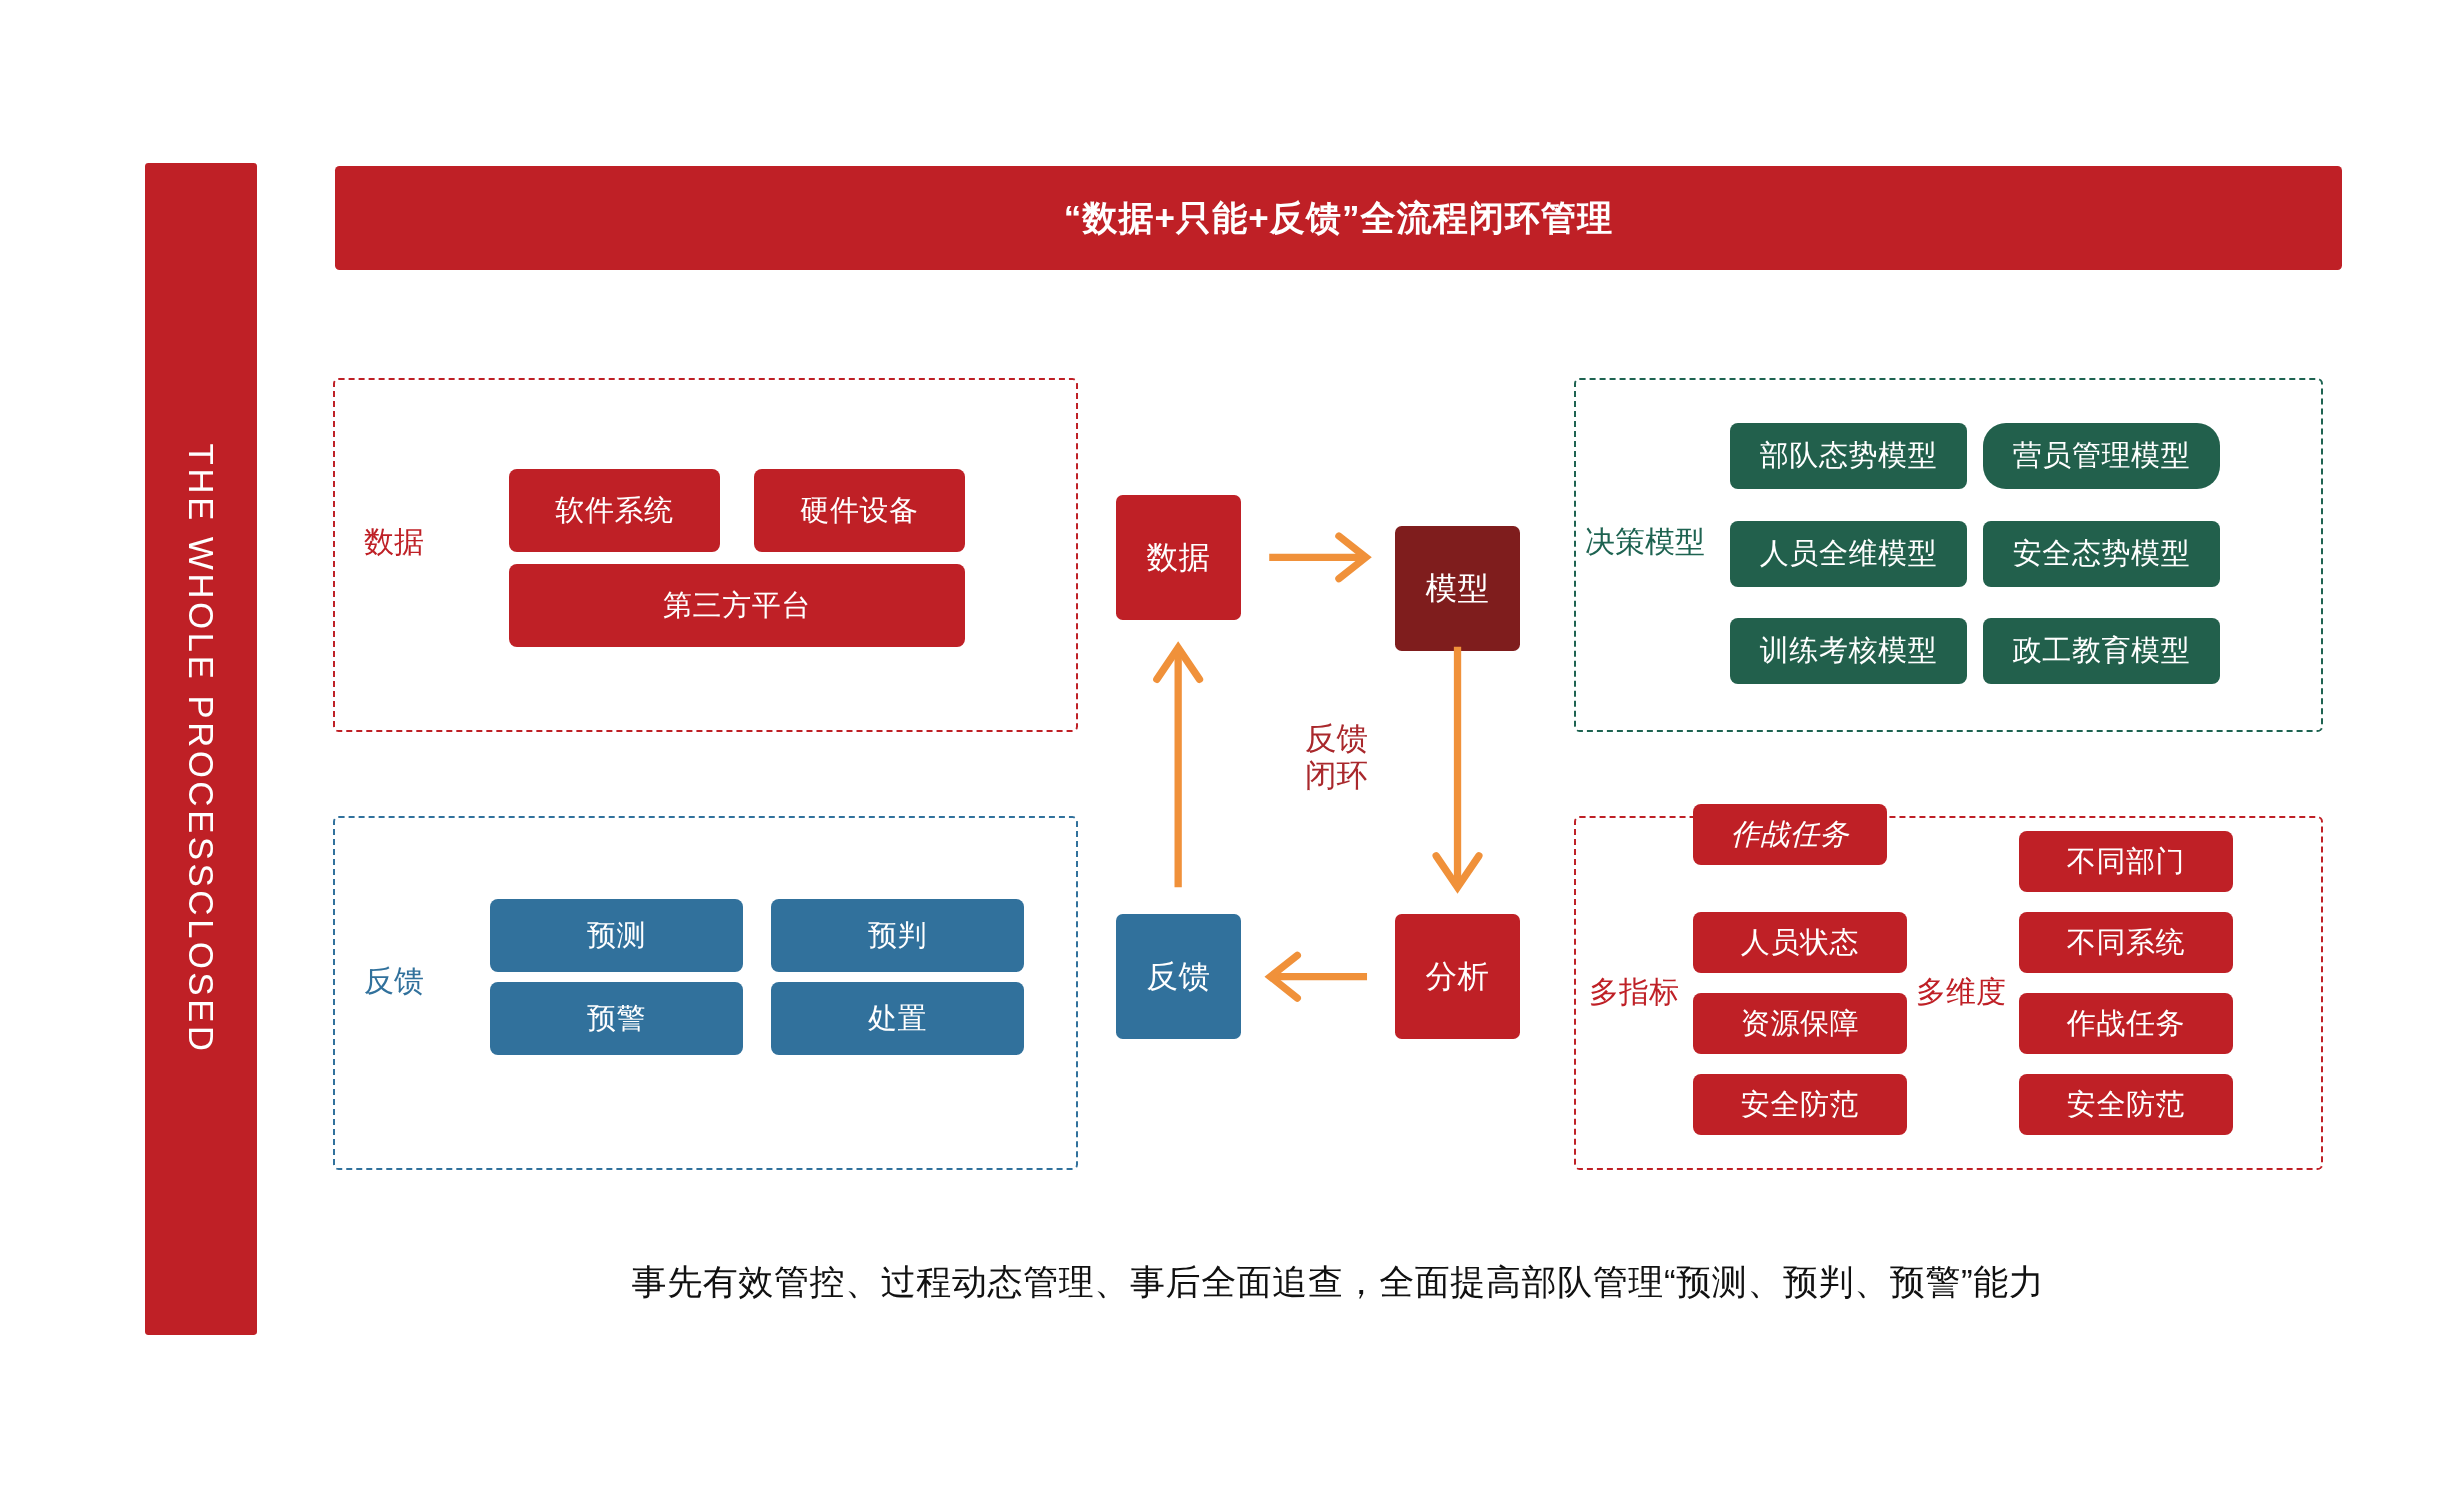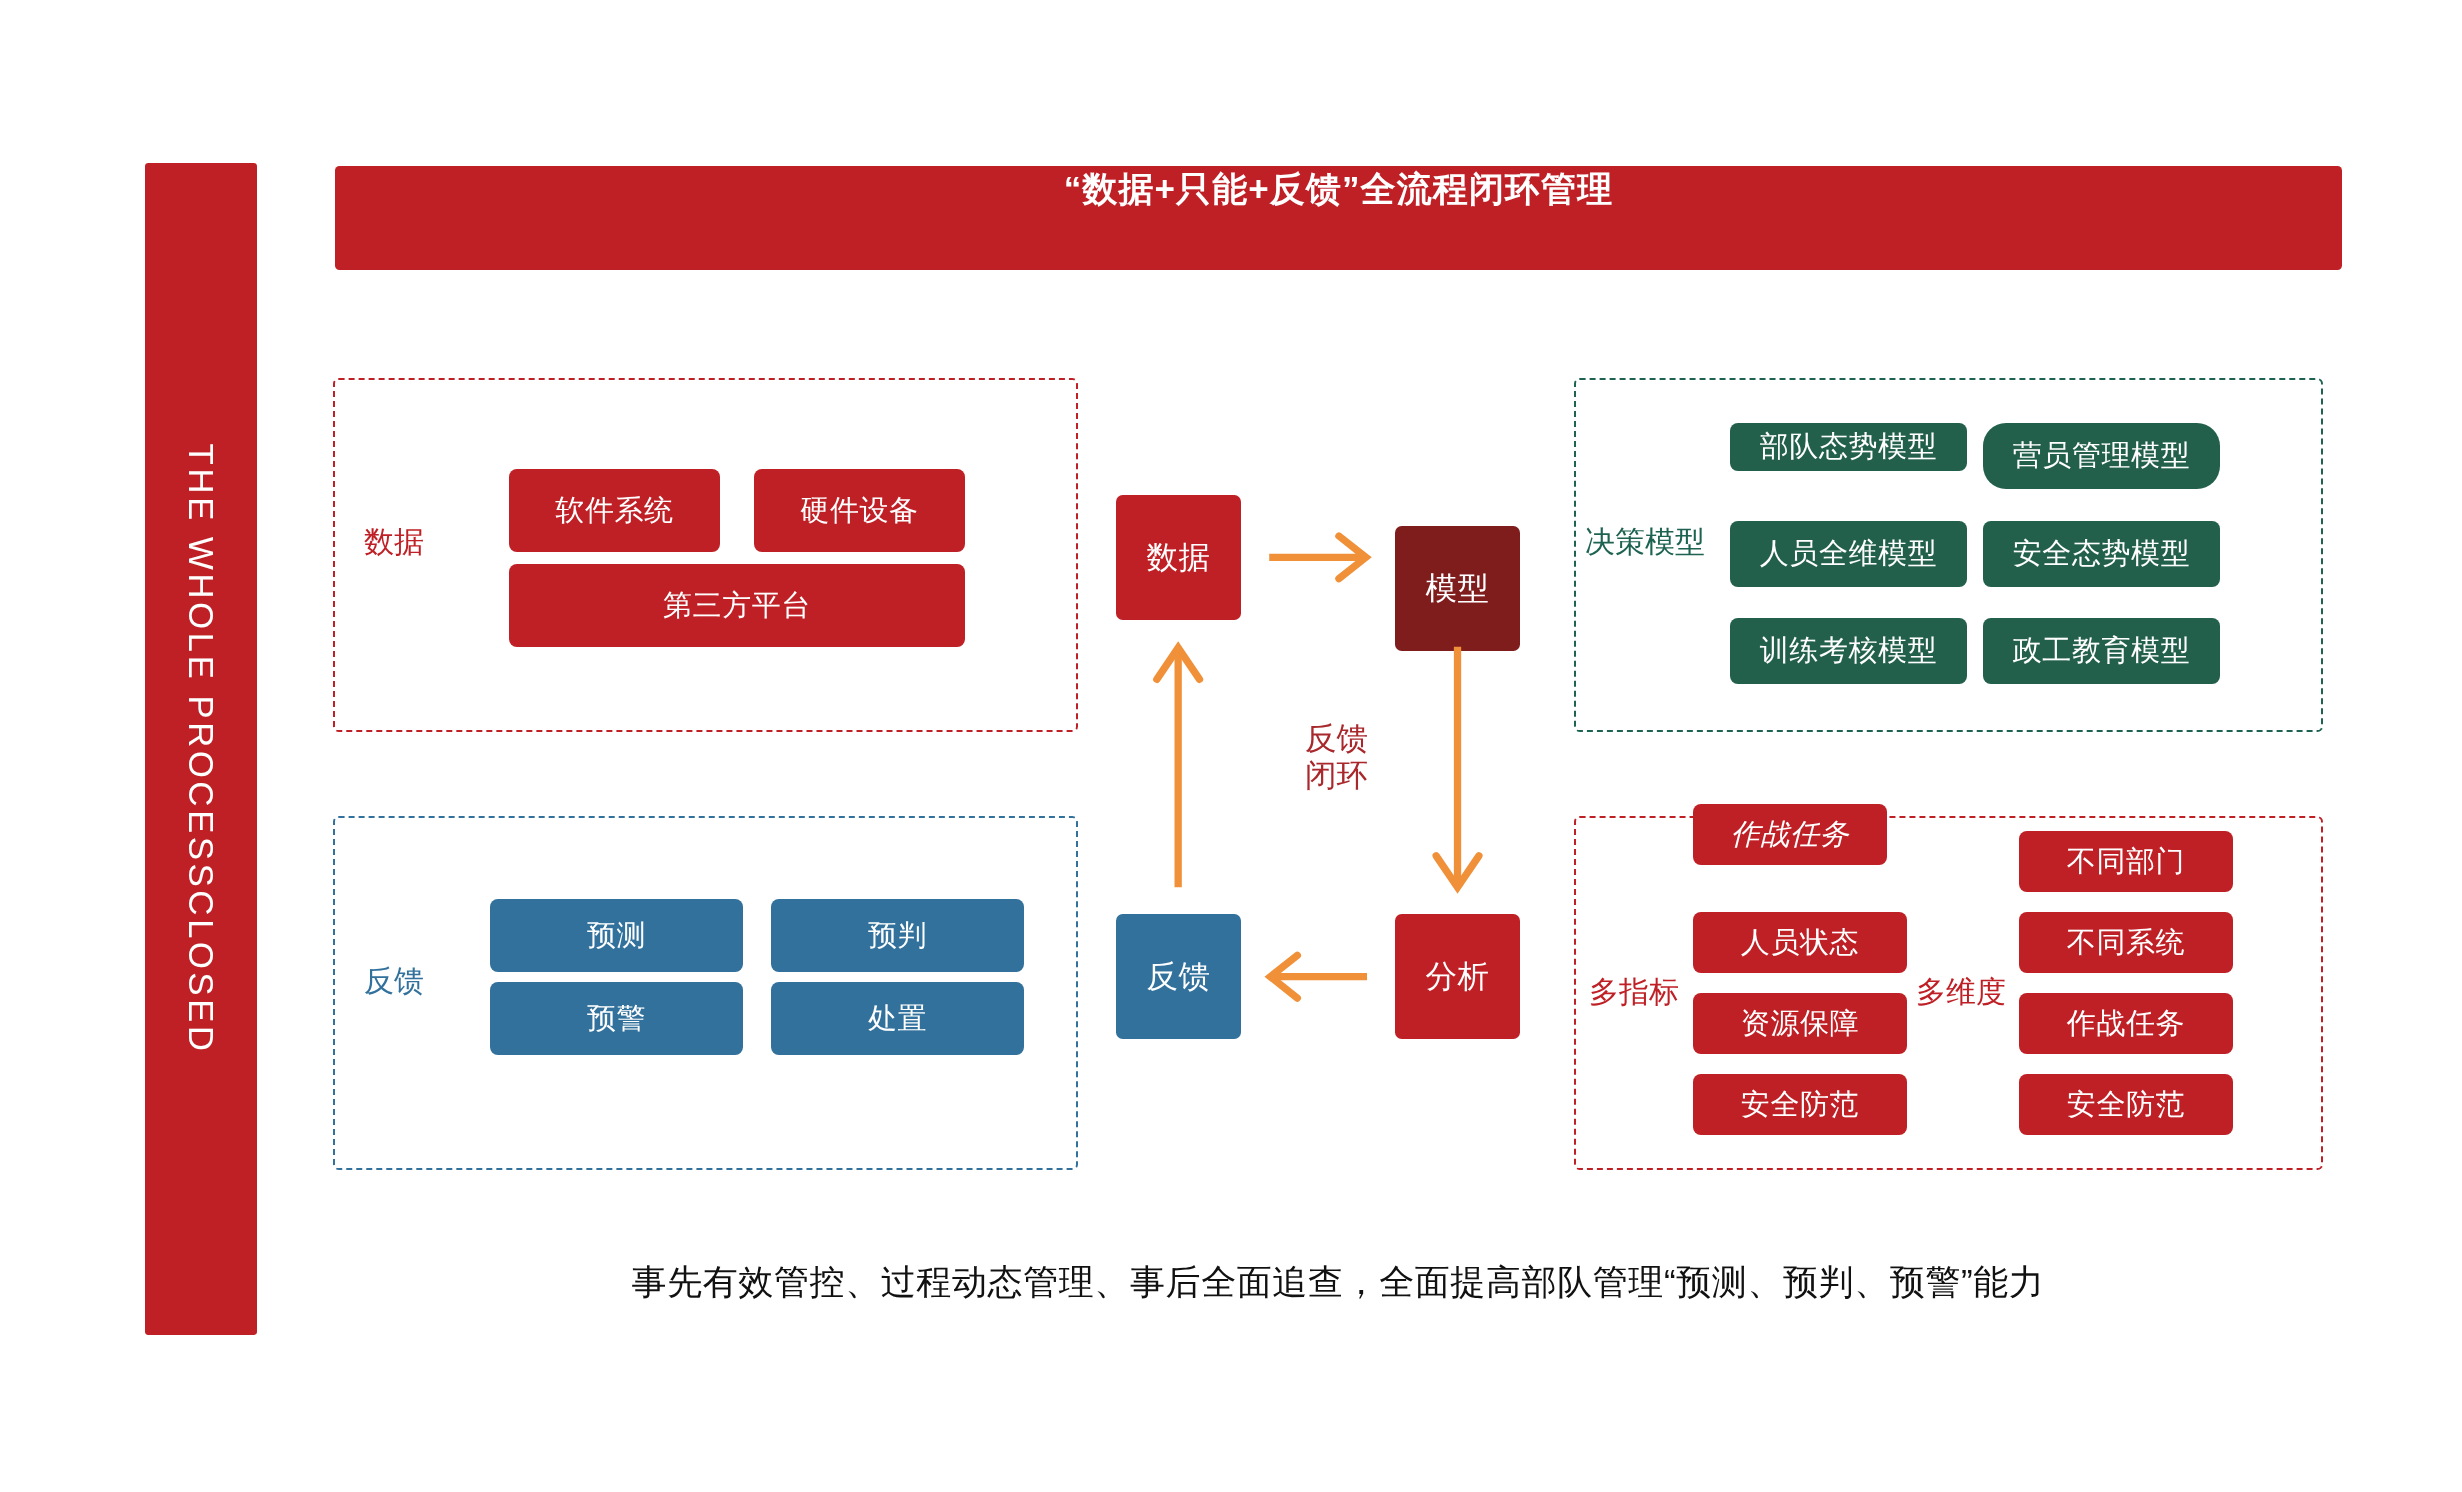--- a/index.html
+++ b/index.html
@@ -50,21 +50,21 @@
   
   #title-banner {
     position: absolute;
     left: 335px;
     top: 166px;
     width: 2007px;
     height: 104px;
     background: #BF2026;
     border-radius: 4.5px;
     display: flex;
-    align-items: flex-start;
+    align-items: center;
     justify-content: center;
   }
   #title-text {
     color: #ffffff;
     font-size: 35px;
     font-weight: bold;
     letter-spacing: 1.1px;
     white-space: nowrap;
   }
 
@@ -117,21 +117,21 @@
   #card-hardware  { left: 754px; top: 469px;  width: 211px; height: 83px; }
   #card-thirdparty{ left: 509px;  top: 564px; width: 456px; height: 83px; }
 
   
   #card-forecast  { left: 490px;  top: 899px; width: 253px; height: 73px; }
   #card-prejudge  { left: 771px; top: 899px; width: 253px; height: 73px; }
   #card-warning   { left: 490px;  top: 982px; width: 253px; height: 73px; }
   #card-dispose   { left: 771px; top: 982px; width: 253px; height: 73px; }
 
   
-  #card-m1 { left: 1730px; top: 423px;  width: 237px; height: 48px; }
+  #card-m1 { left: 1730px; top: 423px;  width: 237px; height: 66px; }
   #card-m2 { left: 1983px; top: 423px;  width: 237px; height: 66px; border-radius: 23px; }
   #card-m3 { left: 1730px; top: 521px;  width: 237px; height: 66px; }
   #card-m4 { left: 1983px; top: 521px;  width: 237px; height: 66px; }
   #card-m5 { left: 1730px; top: 618px; width: 237px; height: 66px; }
   #card-m6 { left: 1983px; top: 618px; width: 237px; height: 66px; }
 
   
   #card-i1 { left: 1693px; top: 804px; width: 194px; height: 61px; font-style: italic; }
   #card-i2 { left: 1693px; top: 912px; width: 214px; height: 61px; }
   #card-i3 { left: 1693px; top: 993px; width: 214px; height: 61px; }

